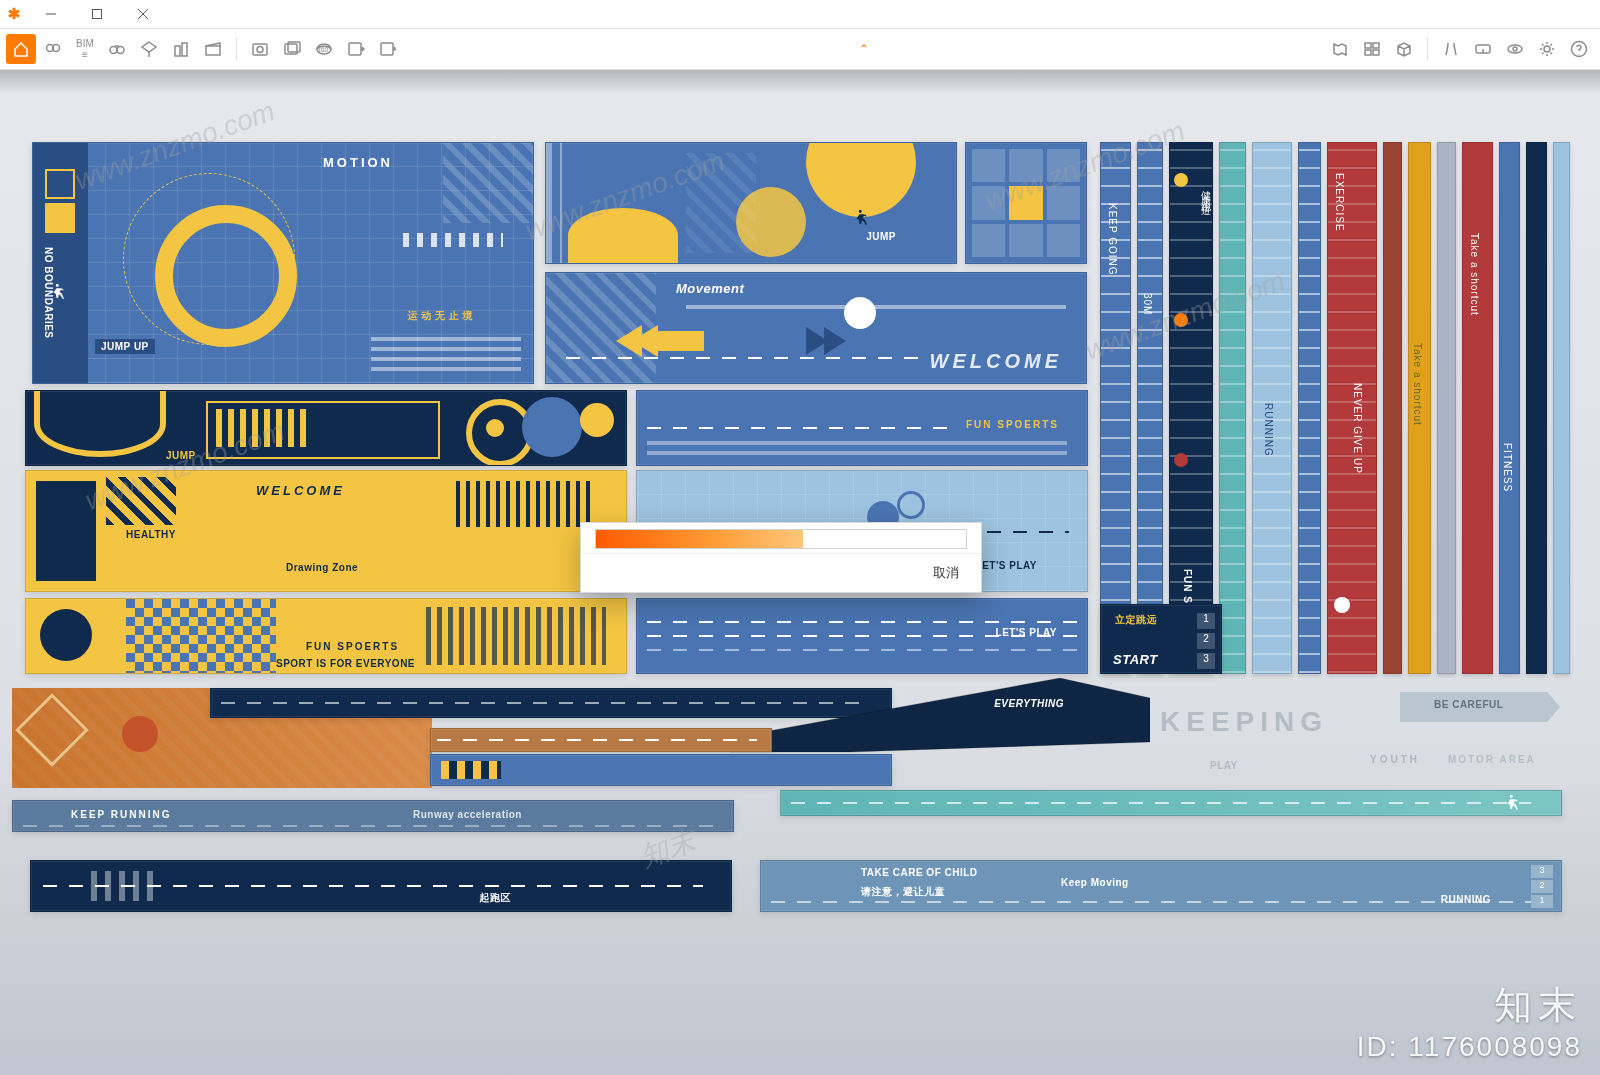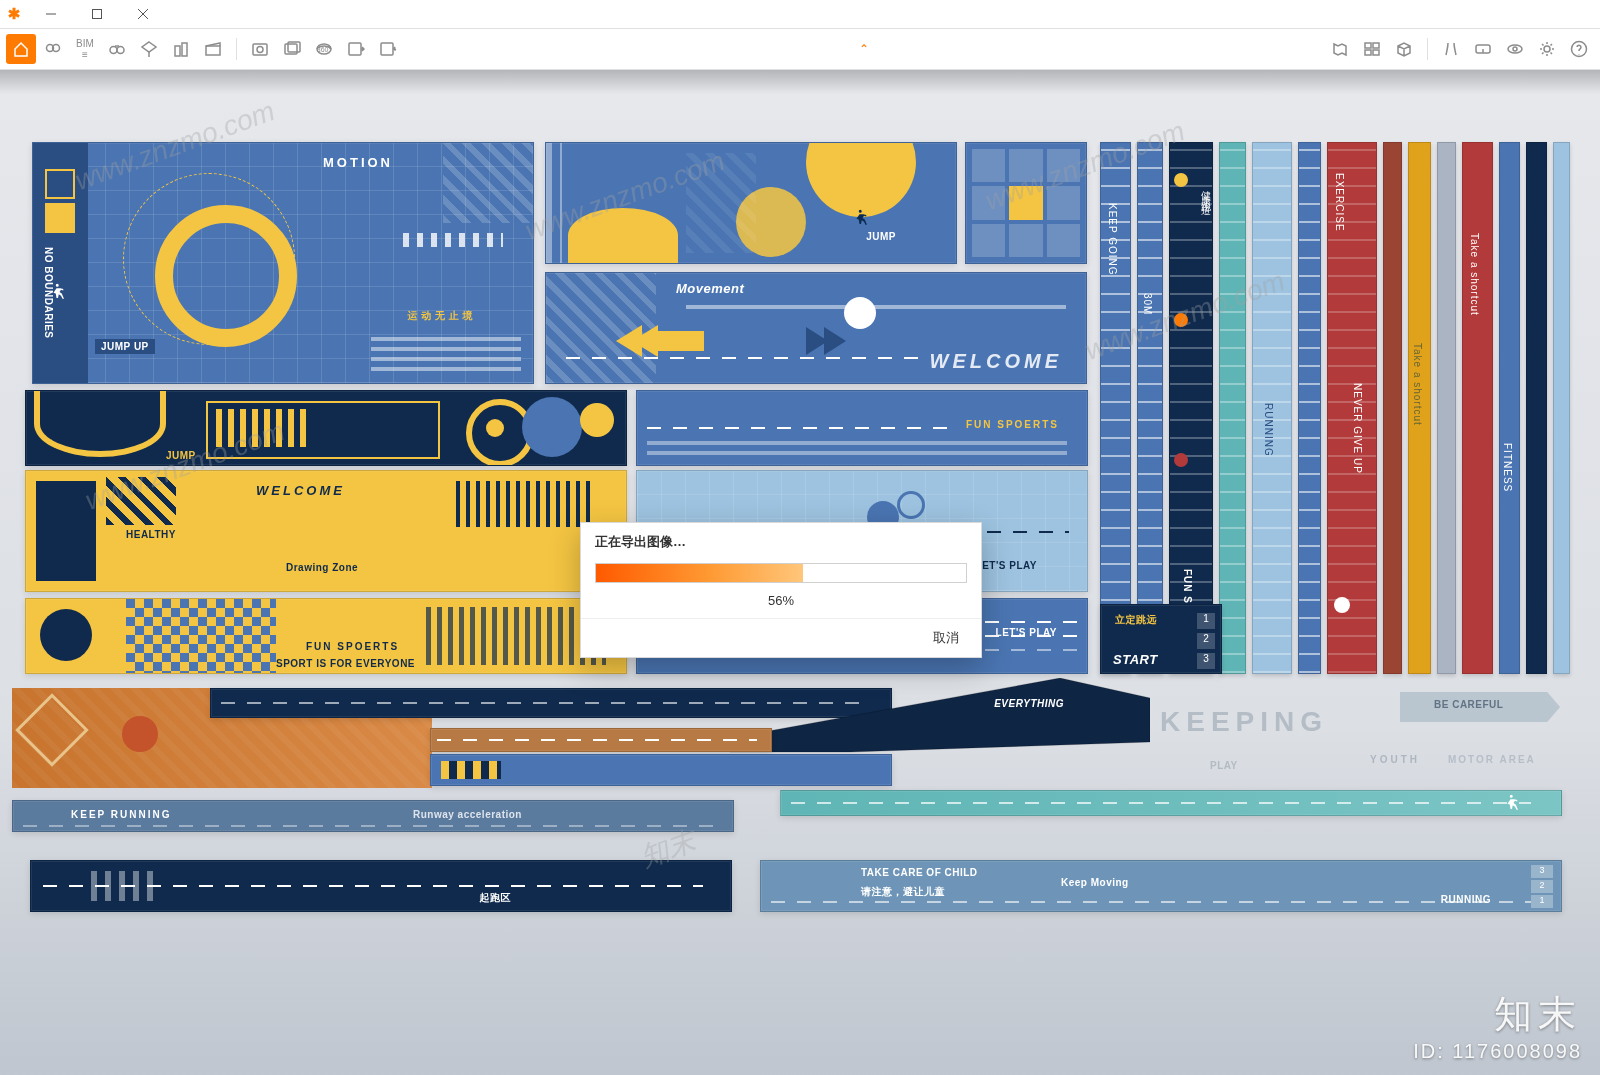--- a/index.html
+++ b/index.html
@@ -52,21 +52,21 @@
   .diag{position:absolute;background:repeating-linear-gradient(45deg,rgba(255,255,255,.18) 0 6px,transparent 6px 14px);}
   .vstripes{position:absolute;background:repeating-linear-gradient(90deg,rgba(255,255,255,.8) 0 6px,transparent 6px 14px);}
   .hstripes{position:absolute;background:repeating-linear-gradient(0deg,rgba(255,255,255,.8) 0 4px,transparent 4px 10px);}
   .dash{position:absolute;background:repeating-linear-gradient(90deg,#fff 0 14px,transparent 14px 26px);height:2px;}
   .track{position:absolute;background:repeating-linear-gradient(0deg,rgba(255,255,255,.55) 0 2px,transparent 2px 18px);}
   
   .watermark{position:absolute;left:0;top:0;right:0;bottom:0;pointer-events:none;background:repeating-linear-gradient(-30deg,rgba(200,200,200,.0) 0 260px,rgba(200,200,200,.0) 260px 262px);}
   .wm-text{position:absolute;color:rgba(160,160,160,.35);font-size:28px;font-style:italic;transform:rotate(-20deg);}
   .corner-brand{position:absolute;right:18px;bottom:14px;text-align:right;color:rgba(255,255,255,.92);text-shadow:0 1px 3px rgba(0,0,0,.4);}
   .corner-brand .cn{font-size:38px;font-weight:300;letter-spacing:6px;}
-  .corner-brand .id{font-size:20px;letter-spacing:2px;}
+  .corner-brand .id{font-size:28px;letter-spacing:2px;}
   
   .vcol{position:absolute;display:flex;gap:6px;}
   .vstrip{position:relative;height:100%;border:1px solid rgba(0,0,0,.15);box-shadow:0 2px 4px rgba(0,0,0,.15);overflow:hidden;}
   .vstrip .vtxt{position:absolute;writing-mode:vertical-rl;font-size:10px;color:#fff;letter-spacing:1px;}
   
   .dialog{position:absolute;left:580px;top:452px;width:400px;background:#fff;border:1px solid #d9d9d9;box-shadow:0 10px 28px rgba(0,0,0,.25);font-size:13px;color:#333;z-index:10;}
   .dialog .dlg-title{padding:10px 14px 6px;font-weight:bold;}
   .dialog .bar-wrap{margin:6px 14px 4px;height:18px;border:1px solid #d0d0d0;background:#fff;position:relative;}
   .dialog .bar-fill{position:absolute;left:0;top:0;bottom:0;background:linear-gradient(90deg,#ff5a00,#ff9a33 55%,#ffc67a);}
   .dialog .pct{text-align:center;padding:6px 0 10px;}
@@ -474,23 +474,21 @@
     <span class="wm-text" style="left:1080px;top:230px;">www.znzmo.com</span>
     <span class="wm-text" style="left:640px;top:760px;">知末</span>
   </div>
 
   <div class="corner-brand">
     <div class="cn">知末</div>
     <div class="id">ID: 1176008098</div>
   </div>
 
   <div class="dialog">
-    <div class="dlg-title">正在导出图像…</div>
     <div class="bar-wrap">
       <div class="bar-fill" style="width:56%;"></div>
     </div>
-    <div class="pct">56%</div>
     <div class="dlg-actions">
       <div class="cancel">取消</div>
     </div>
   </div>
 
 </div>
 
 </body></html>

